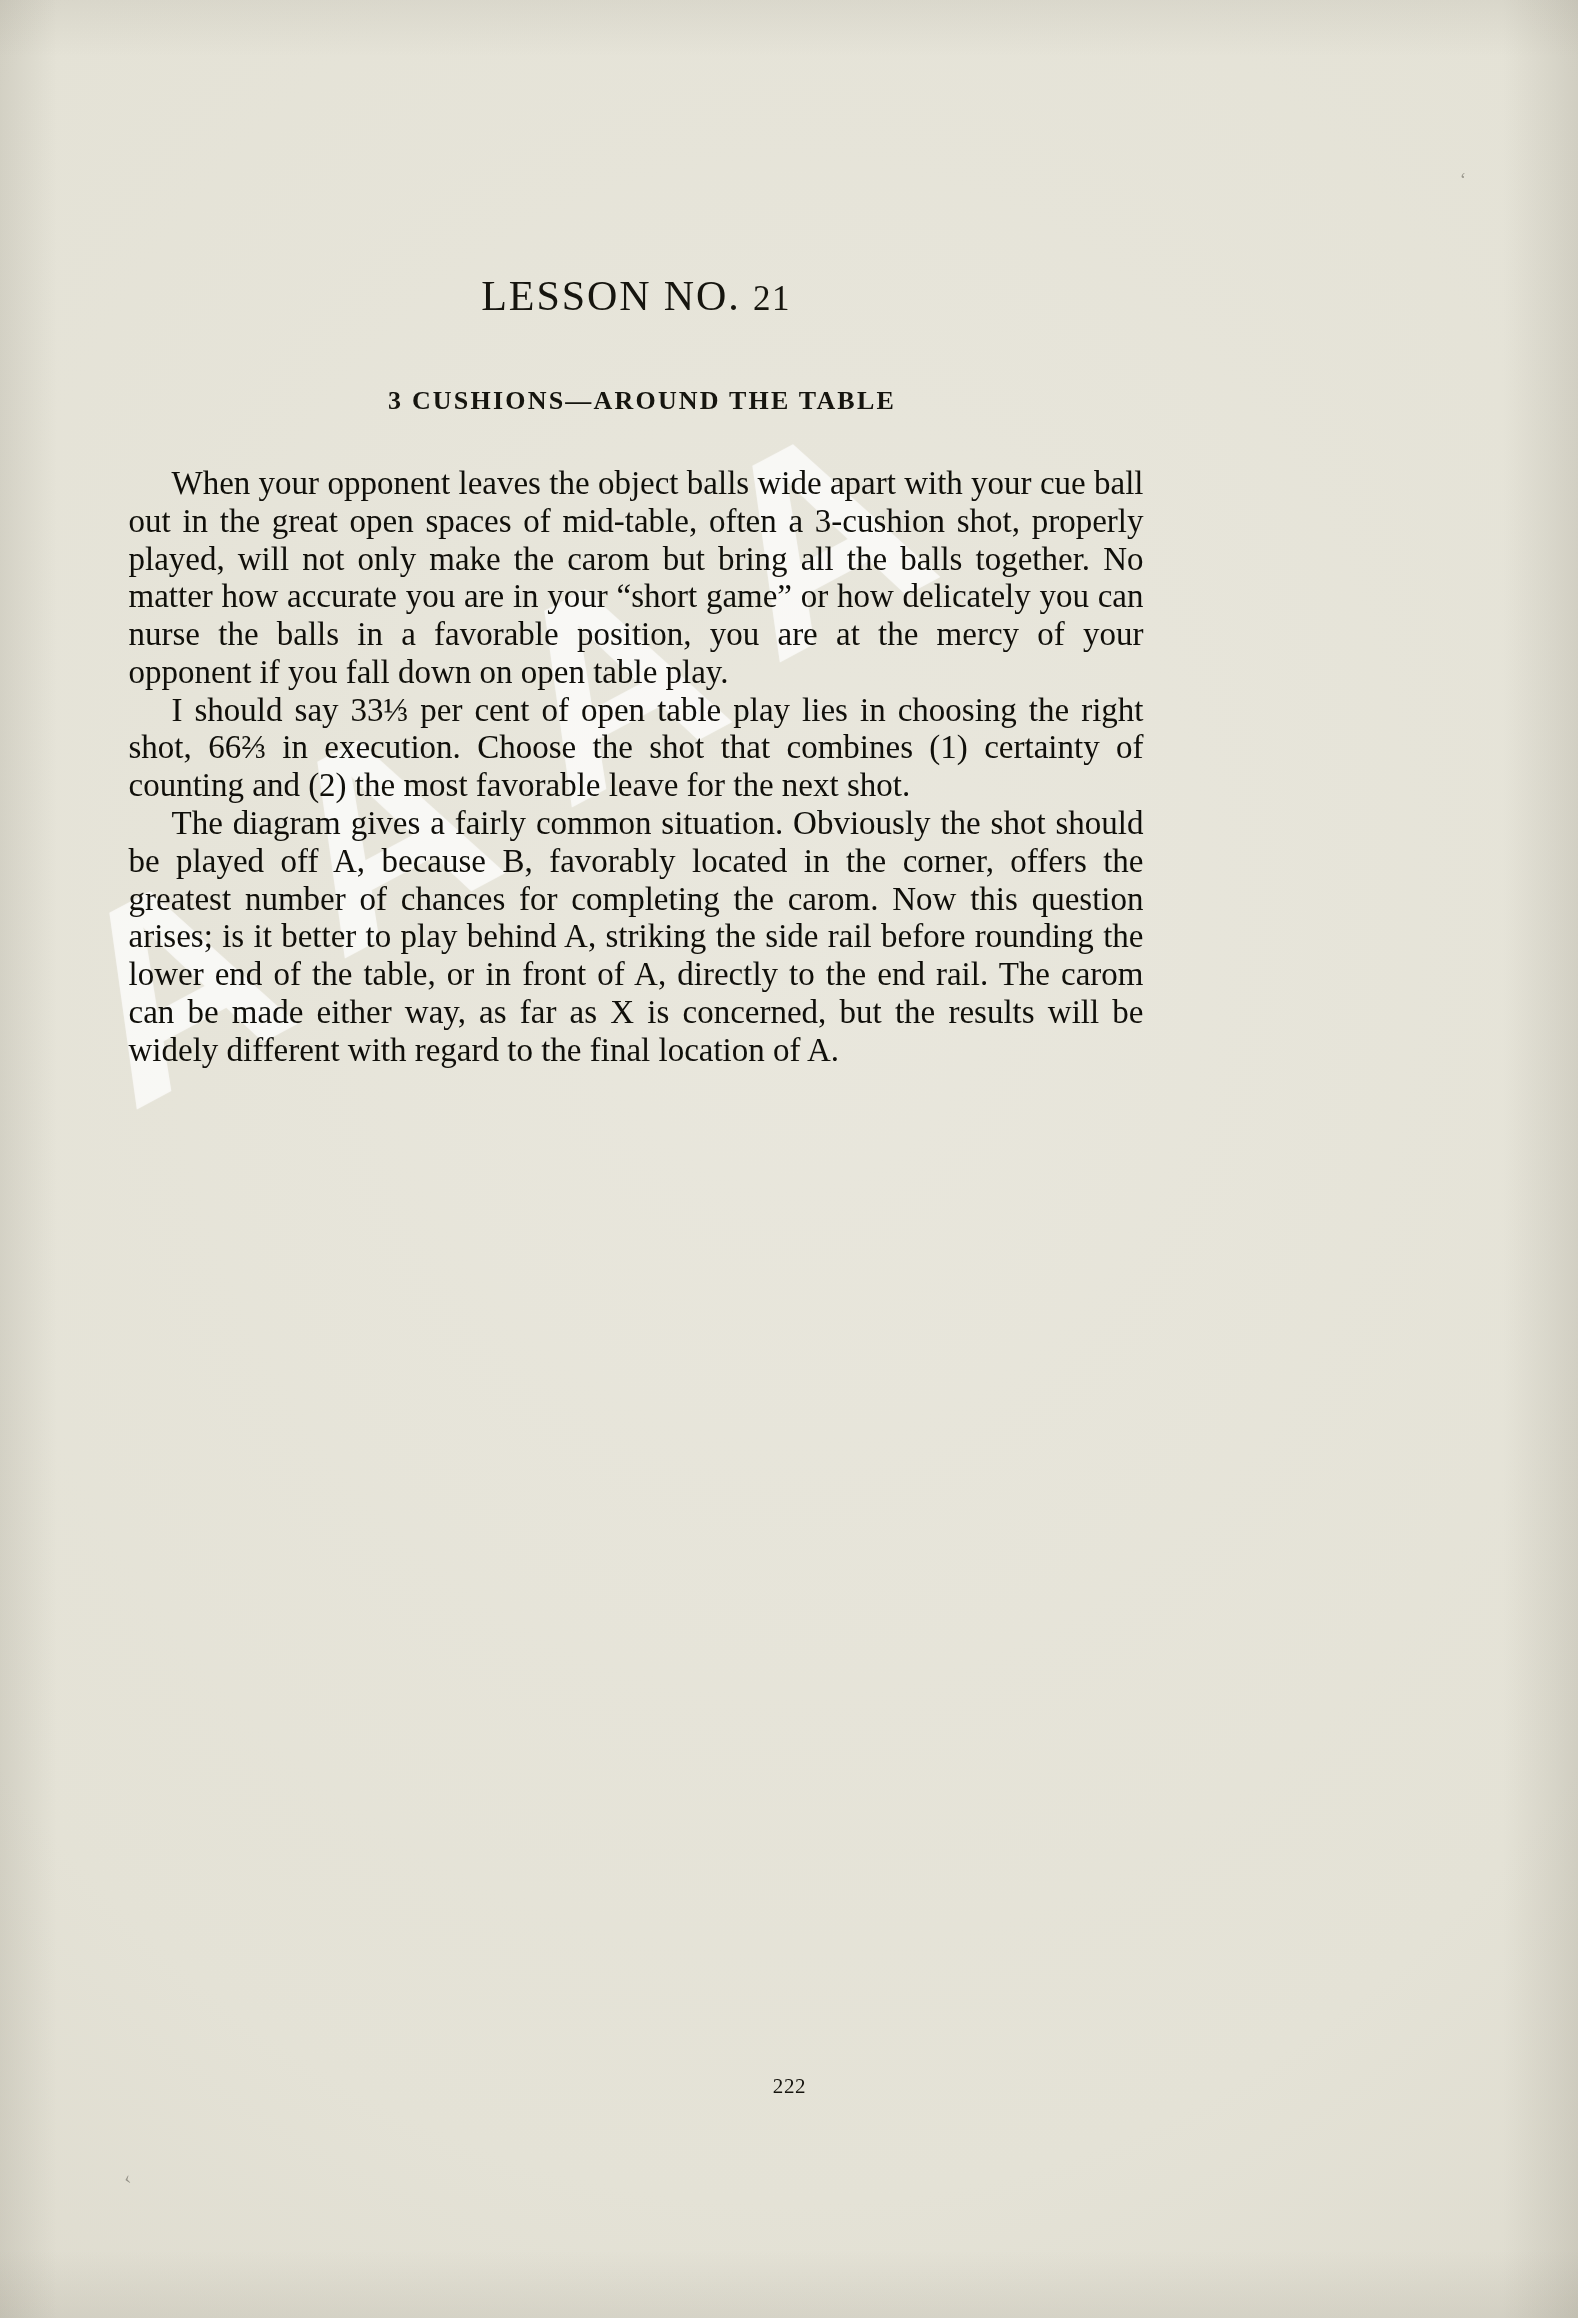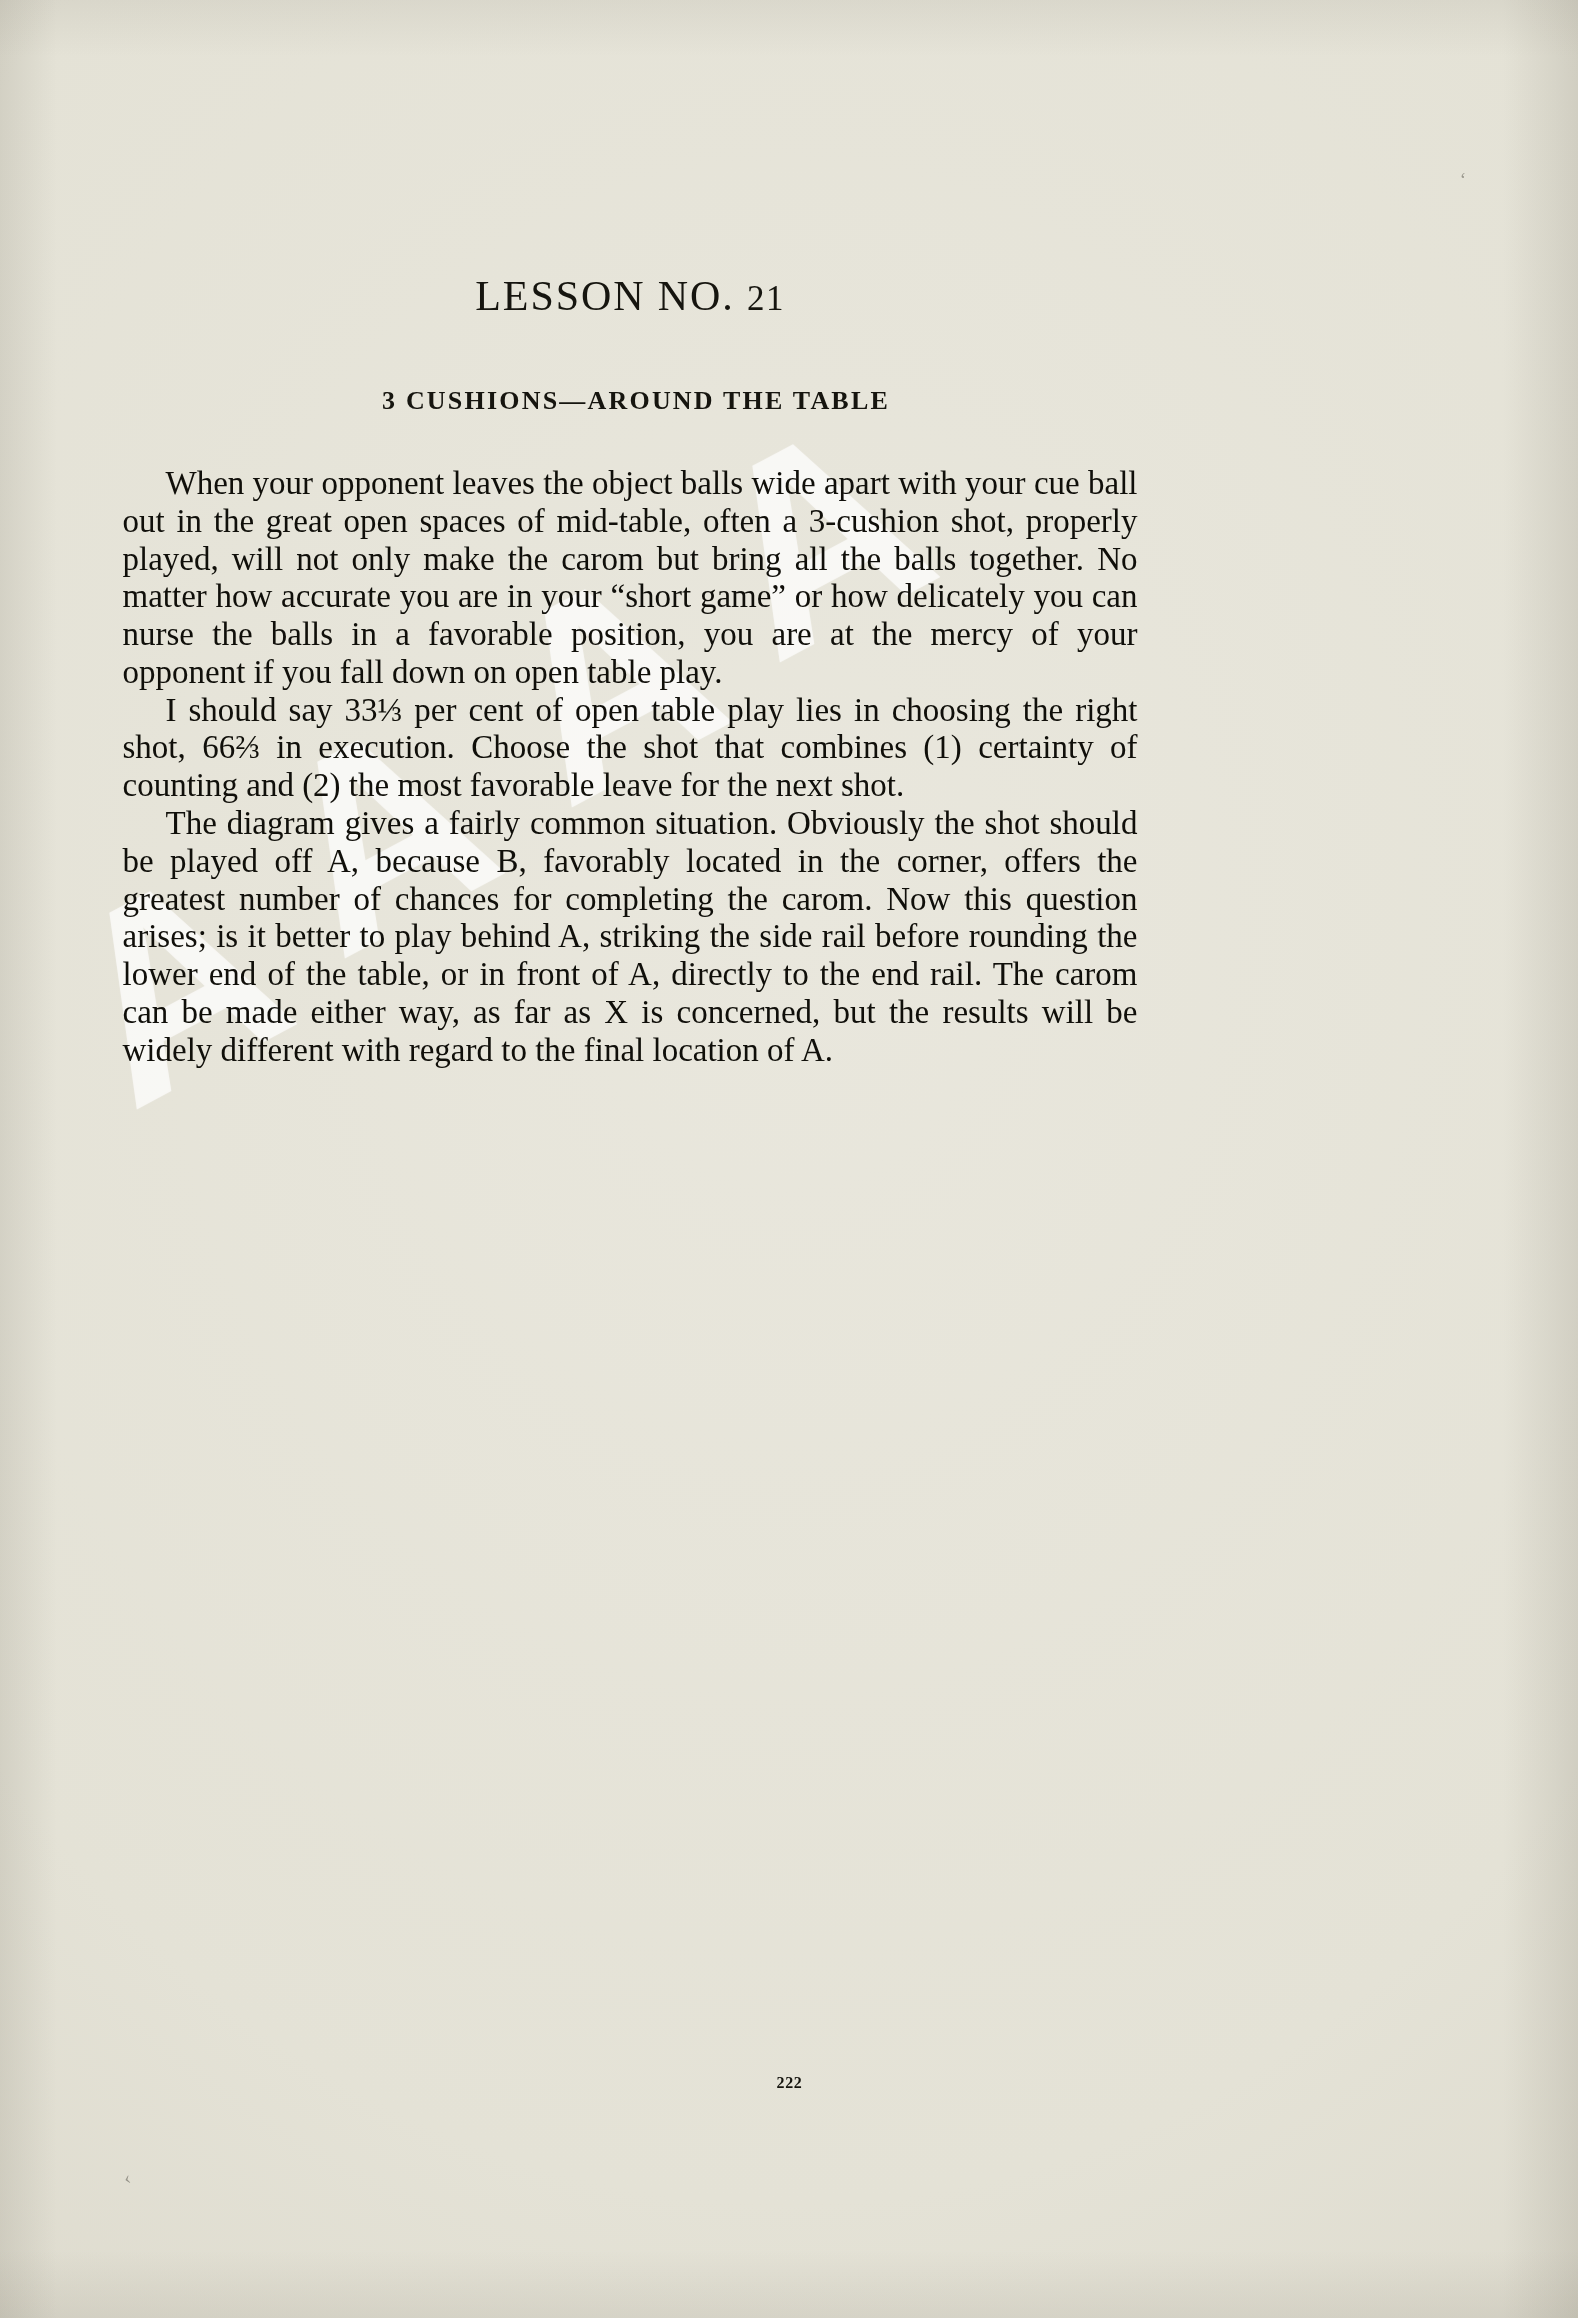--- a/index.html
+++ b/index.html
@@ -53,21 +53,21 @@
     transform: rotate(-28deg);
     text-shadow: 0 0 1.3px rgba(255,255,255,0.4);
   }
   .wm1 { left: 0px;    top: 340px; }
   .wm2 { left: 208px;  top: 189px; }
   .wm3 { left: 435px;  top: 38px;  }
   .wm4 { left: 643px; top: -107px;}
 
   .content {
     position: absolute;
-    left: 2px;
+    left: 8px;
     top: 0;
     width: 1256px;
     z-index: 2;
   }
 
   .lesson-title {
     margin: 0;
     padding-top: 272px;
     text-align: center;
     font-size: 42px;
@@ -109,22 +109,22 @@
     margin: 0;
     text-indent: 43px;
   }
 
   .folio {
     position: absolute;
     left: 0;
     top: 2074px;
     width: 1579px;
     text-align: center;
-    font-size: 16px;
-    font-weight: 700;
+    font-size: 21px;
+    font-weight: 400;
     letter-spacing: 0.6px;
     color: #15140e;
     z-index: 2;
   }
 
   
   .edge-mark {
     position: absolute;
     z-index: 2;
     color: rgba(60,58,48,0.45);

